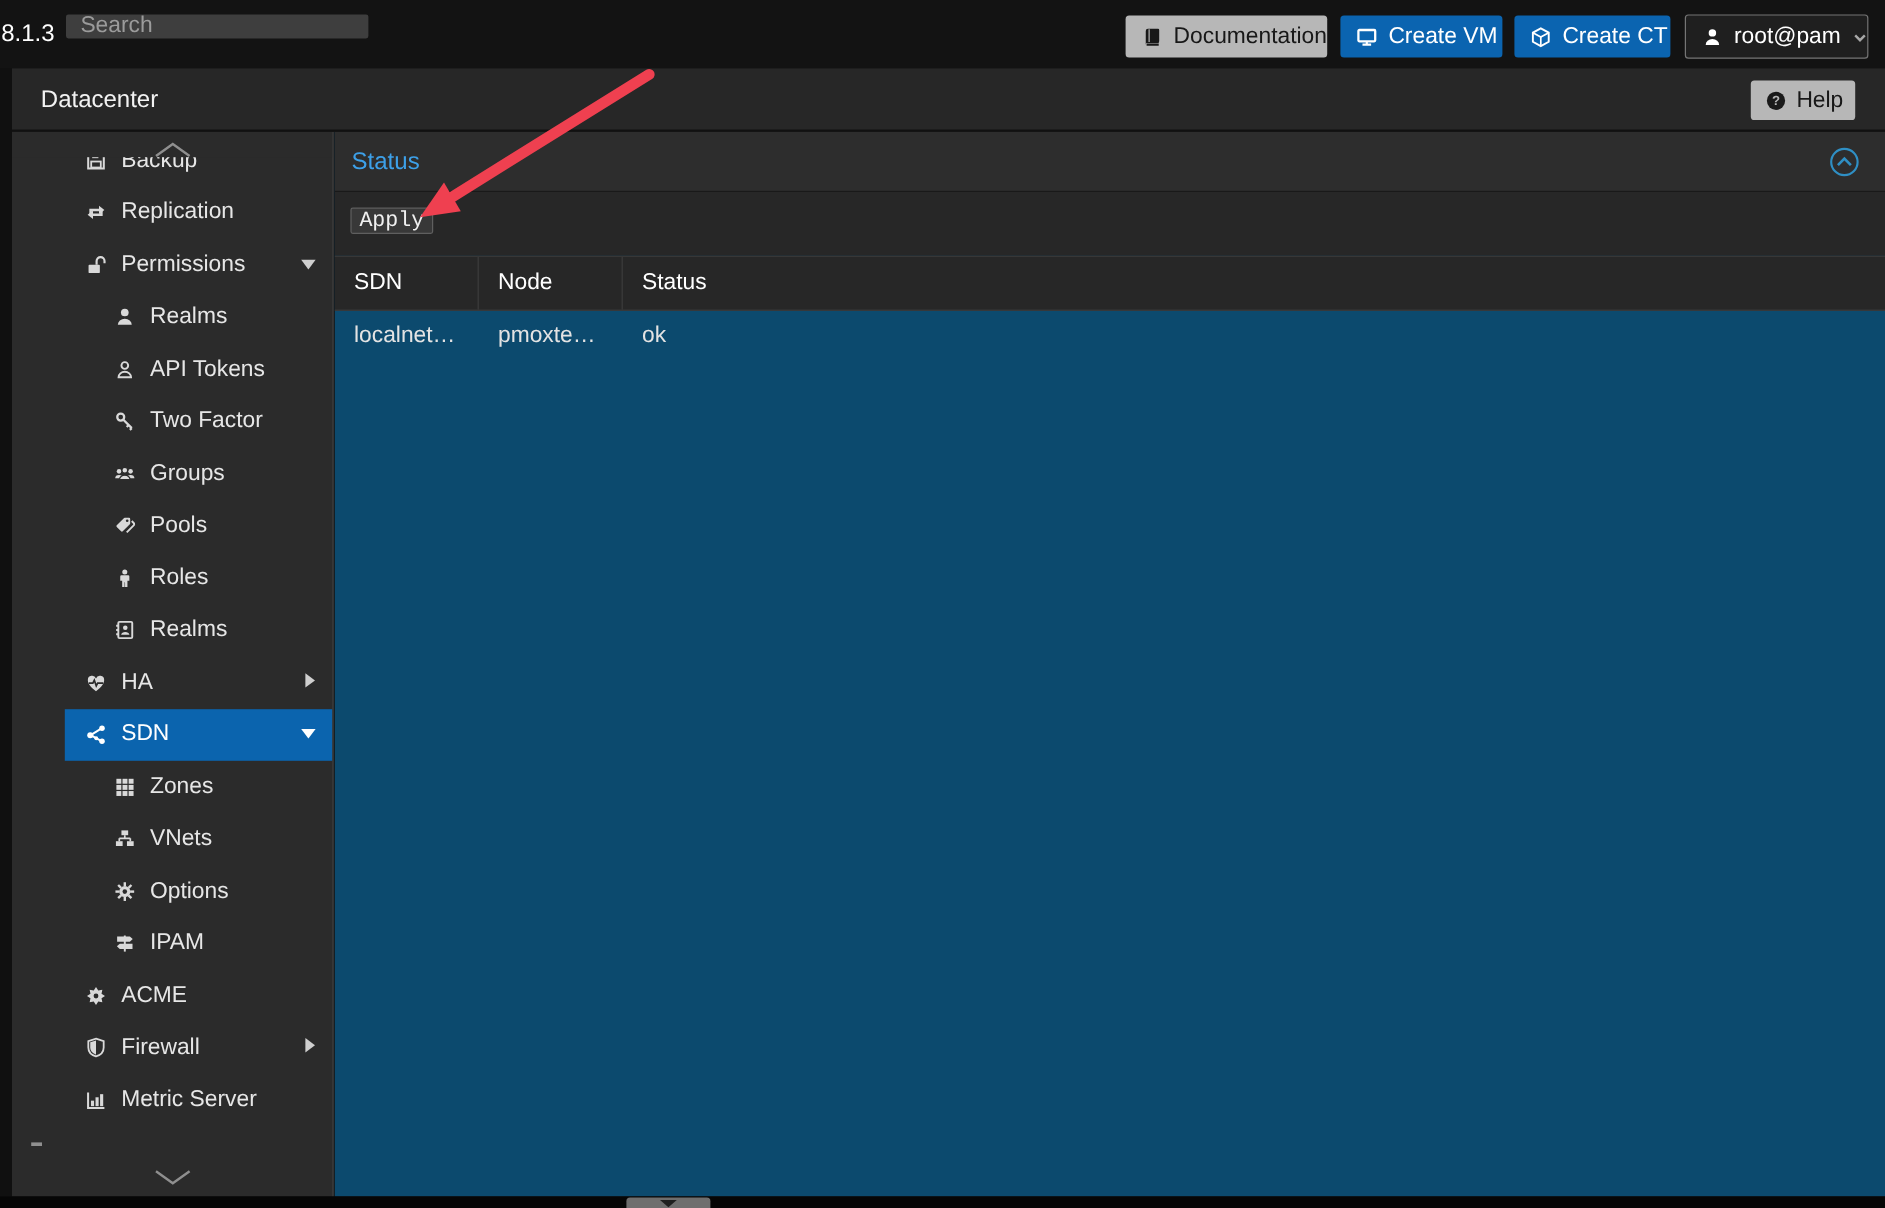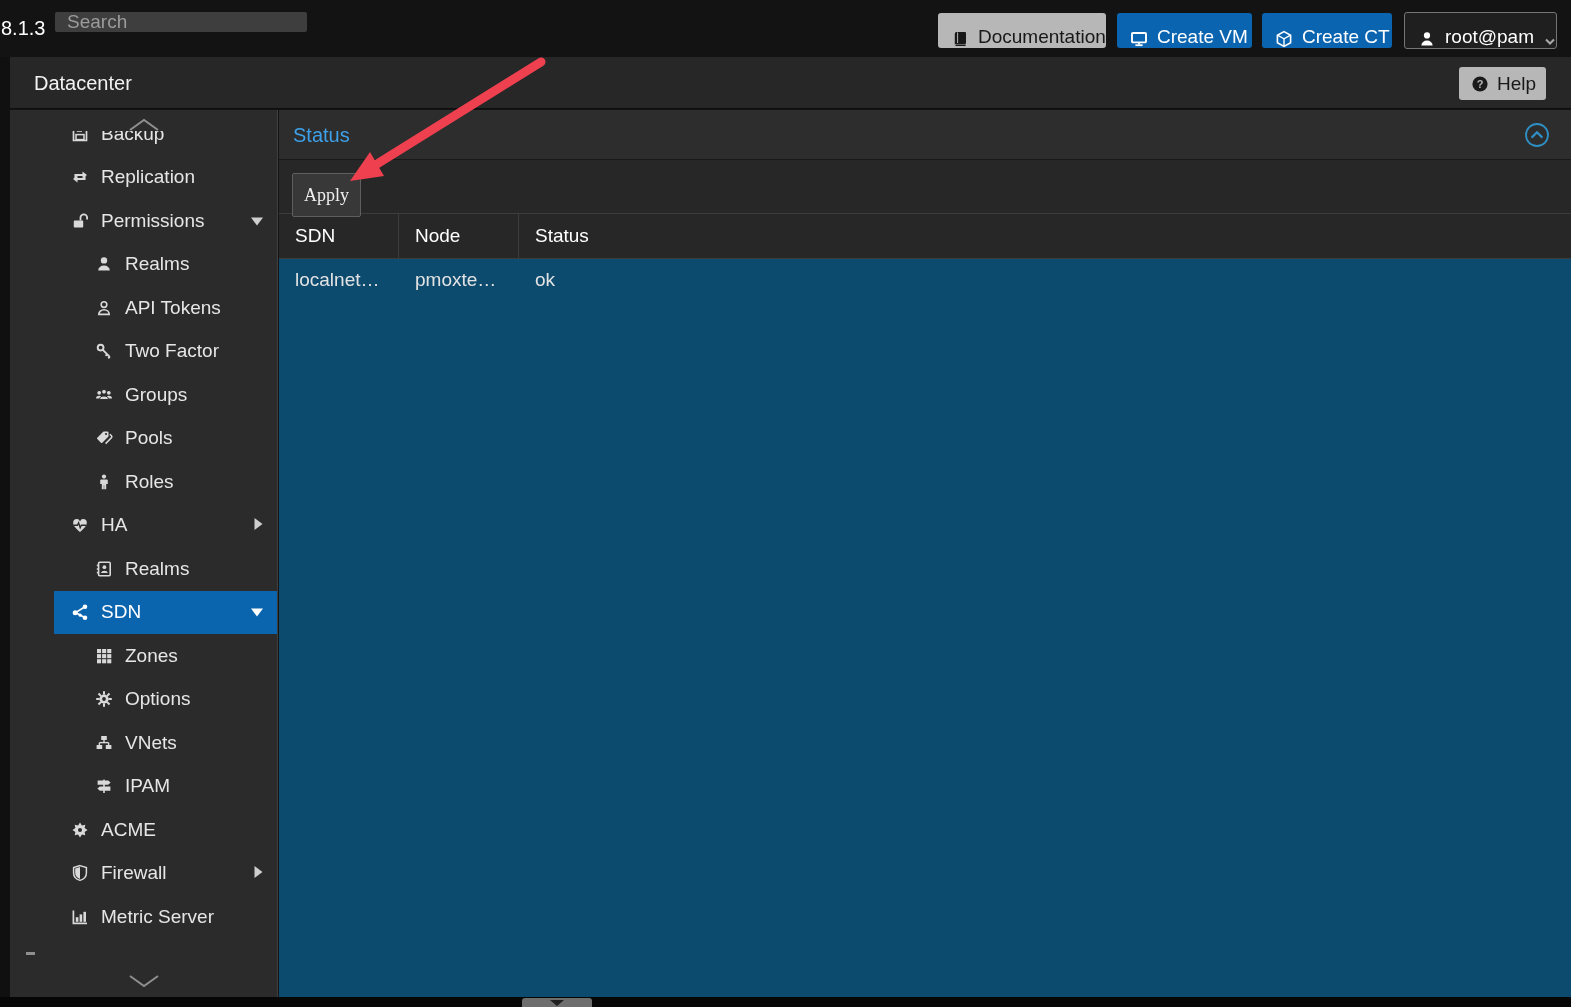--- a/index.html
+++ b/index.html
@@ -14,21 +14,21 @@
   .version { position:absolute; left:1px; top:0; line-height:57px; font-size:20px; color:#fff; white-space:nowrap; }
   .search-box { position:absolute; left:55px; top:12px; width:252px; height:20px; }
   .search-box input {
     width:100%; height:100%; background:#3e3e3e; border:none; outline:none;
     color:#c9c9c9; font-size:19px; padding:0 12px; border-radius:2px;
     font-family:"Liberation Sans", sans-serif;
   }
   .search-box input::placeholder { color:#9b9b9b; }
   .tb-btn {
     position:absolute; top:13px; height:35px; border:none; border-radius:3px;
-    display:flex; align-items:flex-end; gap:9px; padding:0 13px;
+    display:flex; align-items:center; gap:9px; padding:0 13px;
     font-size:19px; font-family:"Liberation Sans", sans-serif; cursor:pointer; white-space:nowrap;
   }
   .tb-gray { background:#b7b7b7; color:#181818; }
   .tb-blue { background:#0b64b0; color:#fff; }
   .tb-user { background:#1f1f1f; color:#fff; border:1px solid #757575; }
   .btn-doc { left:938px; width:168px; }
   .btn-vm  { left:1117px; width:135px; }
   .btn-ct  { left:1262px; width:130px; }
   .btn-user{ left:1404px; top:12px; width:153px; height:37px; }
   .icon-16 svg { display:block; }
@@ -57,23 +57,23 @@
   .scroll-strip { position:absolute; left:0; top:0; width:100%; height:21px; background:#2b2b2b; z-index:2; }
   .scroll-up-ind { position:absolute; left:50%; top:7px; transform:translateX(-50%); z-index:3; color:#8f8f8f; cursor:pointer; }
   .scroll-down-ind { position:absolute; left:50%; bottom:8px; transform:translateX(-50%); z-index:3; color:#8f8f8f; cursor:pointer; }
   .partial-dash { position:absolute; left:16px; top:842px; width:9px; height:3px; background:#8f8f8f; }
   
   .main { position:absolute; left:279px; top:110px; width:1292px; height:887px; background:#0c4a6e; }
   .panel-hd { position:relative; height:50px; background:#2d2d2d; border-bottom:1px solid #191919; }
   .panel-title { position:absolute; left:14px; top:0; line-height:50px; font-size:20px; color:#3da0e8; }
   .collapse-btn { position:absolute; right:21px; top:12px; width:26px; height:26px; background:none; border:none; cursor:pointer; padding:0; }
   .toolbar { position:relative; height:53px; background:#272727; }
-  .apply-btn { position:absolute; left:13px; top:13px; width:69px; height:44px;
+  .apply-btn { position:absolute; left:13px; top:13px; width:69px; height:22px;
                background:#383838; border:1px solid #5f5f5f; border-radius:2px;
-               color:#f0f0f0; font-size:18px; font-family:Liberation Serif, serif; cursor:pointer; }
+               color:#f0f0f0; font-size:18px; font-family:Liberation Mono, monospace; cursor:pointer; }
   .thead { display:flex; height:46px; background:#272727; border-top:1px solid #3c3c3c; border-bottom:1px solid #3c3c3c; }
   .thead .cell { line-height:44px; font-size:19px; color:#ffffff; padding-left:16px; cursor:pointer; }
   .trow { display:flex; height:41px; cursor:pointer; }
   .trow .cell { line-height:41px; font-size:19px; color:#e3e3e3; padding-left:16px; }
   .col-0 { width:120px; } .col-1 { width:120px; } .col-2 { flex:1; }
   .thead .col-0, .thead .col-1 { border-right:1px solid #3c3c3c; }
   
   .bottombar { position:absolute; left:0; top:997px; width:1571px; height:10px; background:#060606; }
   .bottom-handle { position:absolute; left:522px; top:1px; width:70px; height:9px;
                    background:#6e6e6e; border-radius:3px 3px 0 0; cursor:pointer; }
@@ -241,44 +241,44 @@
         </div>
         <div class="side-item lvl1">
           <span class="mi">
             <svg width="18" height="18" viewBox="0 0 18 18" fill="currentColor">
               <circle cx="9" cy="3.6" r="2.1"></circle>
               <path d="M6.2 6.4 h5.6 a1 1 0 0 1 1 1 V11 h-1.6 V16.2 h-2 v-4 h-0.4 v4 h-2 V11 H5.2 V7.4 a1 1 0 0 1 1-1 z"></path>
             </svg>
           </span>
           <span>Roles</span>
         </div>
-        <div class="side-item">
-          <span class="mi">
-            <svg width="18" height="18" viewBox="0 0 18 18" fill="currentColor">
-              <path d="M9 16 C3.8 12 2.2 9.2 2.2 6.6 a3.5 3.5 0 0 1 6.8-1.2 a3.5 3.5 0 0 1 6.8 1.2 C15.8 9.2 14.2 12 9 16 z"></path>
-              <polyline points="3,9.2 6.4,9.2 7.6,6.8 9.2,11.6 10.4,9.2 15,9.2" fill="none" stroke="#2b2b2b" stroke-width="1.4"></polyline>
-            </svg>
-          </span>
-          <span>HA</span>
-          <span class="caret"><svg width="12" height="14" viewBox="0 0 12 14" fill="currentColor">
-              <polygon points="2.5,1 2.5,13 10.5,7"></polygon>
-            </svg></span>
-        </div>
         <div class="side-item lvl1">
           <span class="mi">
             <svg width="18" height="18" viewBox="0 0 18 18" fill="currentColor">
               <rect x="3.6" y="2.2" width="11.6" height="13.6" rx="1" fill="none" stroke="currentColor" stroke-width="1.6"></rect>
               <line x1="1.8" y1="5.4" x2="3.6" y2="5.4" stroke="currentColor" stroke-width="1.6"></line>
               <line x1="1.8" y1="9" x2="3.6" y2="9" stroke="currentColor" stroke-width="1.6"></line>
               <line x1="1.8" y1="12.6" x2="3.6" y2="12.6" stroke="currentColor" stroke-width="1.6"></line>
               <circle cx="9.4" cy="7.2" r="1.9"></circle>
               <path d="M5.9 13 a3.6 3 0 0 1 7 0 z"></path>
             </svg>
           </span>
           <span>Realms</span>
+        </div>
+        <div class="side-item">
+          <span class="mi">
+            <svg width="18" height="18" viewBox="0 0 18 18" fill="currentColor">
+              <path d="M9 16 C3.8 12 2.2 9.2 2.2 6.6 a3.5 3.5 0 0 1 6.8-1.2 a3.5 3.5 0 0 1 6.8 1.2 C15.8 9.2 14.2 12 9 16 z"></path>
+              <polyline points="3,9.2 6.4,9.2 7.6,6.8 9.2,11.6 10.4,9.2 15,9.2" fill="none" stroke="#2b2b2b" stroke-width="1.4"></polyline>
+            </svg>
+          </span>
+          <span>HA</span>
+          <span class="caret"><svg width="12" height="14" viewBox="0 0 12 14" fill="currentColor">
+              <polygon points="2.5,1 2.5,13 10.5,7"></polygon>
+            </svg></span>
         </div>
         <div class="side-item selected">
           <span class="mi">
             <svg width="18" height="18" viewBox="0 0 18 18" fill="currentColor">
               <line x1="4.6" y1="9.6" x2="13.6" y2="4" stroke="currentColor" stroke-width="1.7"></line>
               <line x1="4.6" y1="9.6" x2="13.6" y2="14.6" stroke="currentColor" stroke-width="1.7"></line>
               <circle cx="4.2" cy="9.8" r="2.5"></circle>
               <circle cx="14" cy="3.8" r="2.3"></circle>
               <circle cx="14" cy="14.8" r="2.3"></circle>
               <circle cx="9.2" cy="12.2" r="1.6"></circle>
@@ -303,47 +303,47 @@
                 <rect x="7.1" y="12.2" width="4.1" height="4.1"></rect>
                 <rect x="12.2" y="12.2" width="4.1" height="4.1"></rect>
               </g>
             </svg>
           </span>
           <span>Zones</span>
         </div>
         <div class="side-item lvl1">
           <span class="mi">
             <svg width="18" height="18" viewBox="0 0 18 18" fill="currentColor">
+              <rect x="6.2" y="2" width="5.6" height="4"></rect>
+              <line x1="9" y1="6" x2="9" y2="8.6" stroke="currentColor" stroke-width="1.4"></line>
+              <line x1="4.4" y1="8.6" x2="13.6" y2="8.6" stroke="currentColor" stroke-width="1.4"></line>
+              <line x1="4.4" y1="8.6" x2="4.4" y2="11" stroke="currentColor" stroke-width="1.4"></line>
+              <line x1="13.6" y1="8.6" x2="13.6" y2="11" stroke="currentColor" stroke-width="1.4"></line>
+              <rect x="1.6" y="11" width="5.6" height="4"></rect>
+              <rect x="10.8" y="11" width="5.6" height="4"></rect>
+            </svg>
+          </span>
+          <span>VNets</span>
+        </div>
+        <div class="side-item lvl1">
+          <span class="mi">
+            <svg width="18" height="18" viewBox="0 0 18 18" fill="currentColor">
               <circle cx="9" cy="9" r="4.6"></circle>
               <rect x="8" y="1.2" width="2" height="3.4" transform="rotate(0 9 9)"></rect>
               <rect x="8" y="1.2" width="2" height="3.4" transform="rotate(45 9 9)"></rect>
               <rect x="8" y="1.2" width="2" height="3.4" transform="rotate(90 9 9)"></rect>
               <rect x="8" y="1.2" width="2" height="3.4" transform="rotate(135 9 9)"></rect>
               <rect x="8" y="1.2" width="2" height="3.4" transform="rotate(180 9 9)"></rect>
               <rect x="8" y="1.2" width="2" height="3.4" transform="rotate(225 9 9)"></rect>
               <rect x="8" y="1.2" width="2" height="3.4" transform="rotate(270 9 9)"></rect>
               <rect x="8" y="1.2" width="2" height="3.4" transform="rotate(315 9 9)"></rect>
               <circle cx="9" cy="9" r="1.9" fill="#2b2b2b"></circle>
             </svg>
           </span>
           <span>Options</span>
-        </div>
-        <div class="side-item lvl1">
-          <span class="mi">
-            <svg width="18" height="18" viewBox="0 0 18 18" fill="currentColor">
-              <rect x="6.2" y="2" width="5.6" height="4"></rect>
-              <line x1="9" y1="6" x2="9" y2="8.6" stroke="currentColor" stroke-width="1.4"></line>
-              <line x1="4.4" y1="8.6" x2="13.6" y2="8.6" stroke="currentColor" stroke-width="1.4"></line>
-              <line x1="4.4" y1="8.6" x2="4.4" y2="11" stroke="currentColor" stroke-width="1.4"></line>
-              <line x1="13.6" y1="8.6" x2="13.6" y2="11" stroke="currentColor" stroke-width="1.4"></line>
-              <rect x="1.6" y="11" width="5.6" height="4"></rect>
-              <rect x="10.8" y="11" width="5.6" height="4"></rect>
-            </svg>
-          </span>
-          <span>VNets</span>
         </div>
         <div class="side-item lvl1">
           <span class="mi">
             <svg width="18" height="18" viewBox="0 0 18 18" fill="currentColor">
               <rect x="8.2" y="2.6" width="1.6" height="13.4"></rect>
               <polygon points="2.6,3.4 13.2,3.4 15.6,5.6 13.2,7.8 2.6,7.8"></polygon>
               <polygon points="15.4,9.4 4.8,9.4 2.4,11.6 4.8,13.8 15.4,13.8"></polygon>
             </svg>
           </span>
           <span>IPAM</span>

